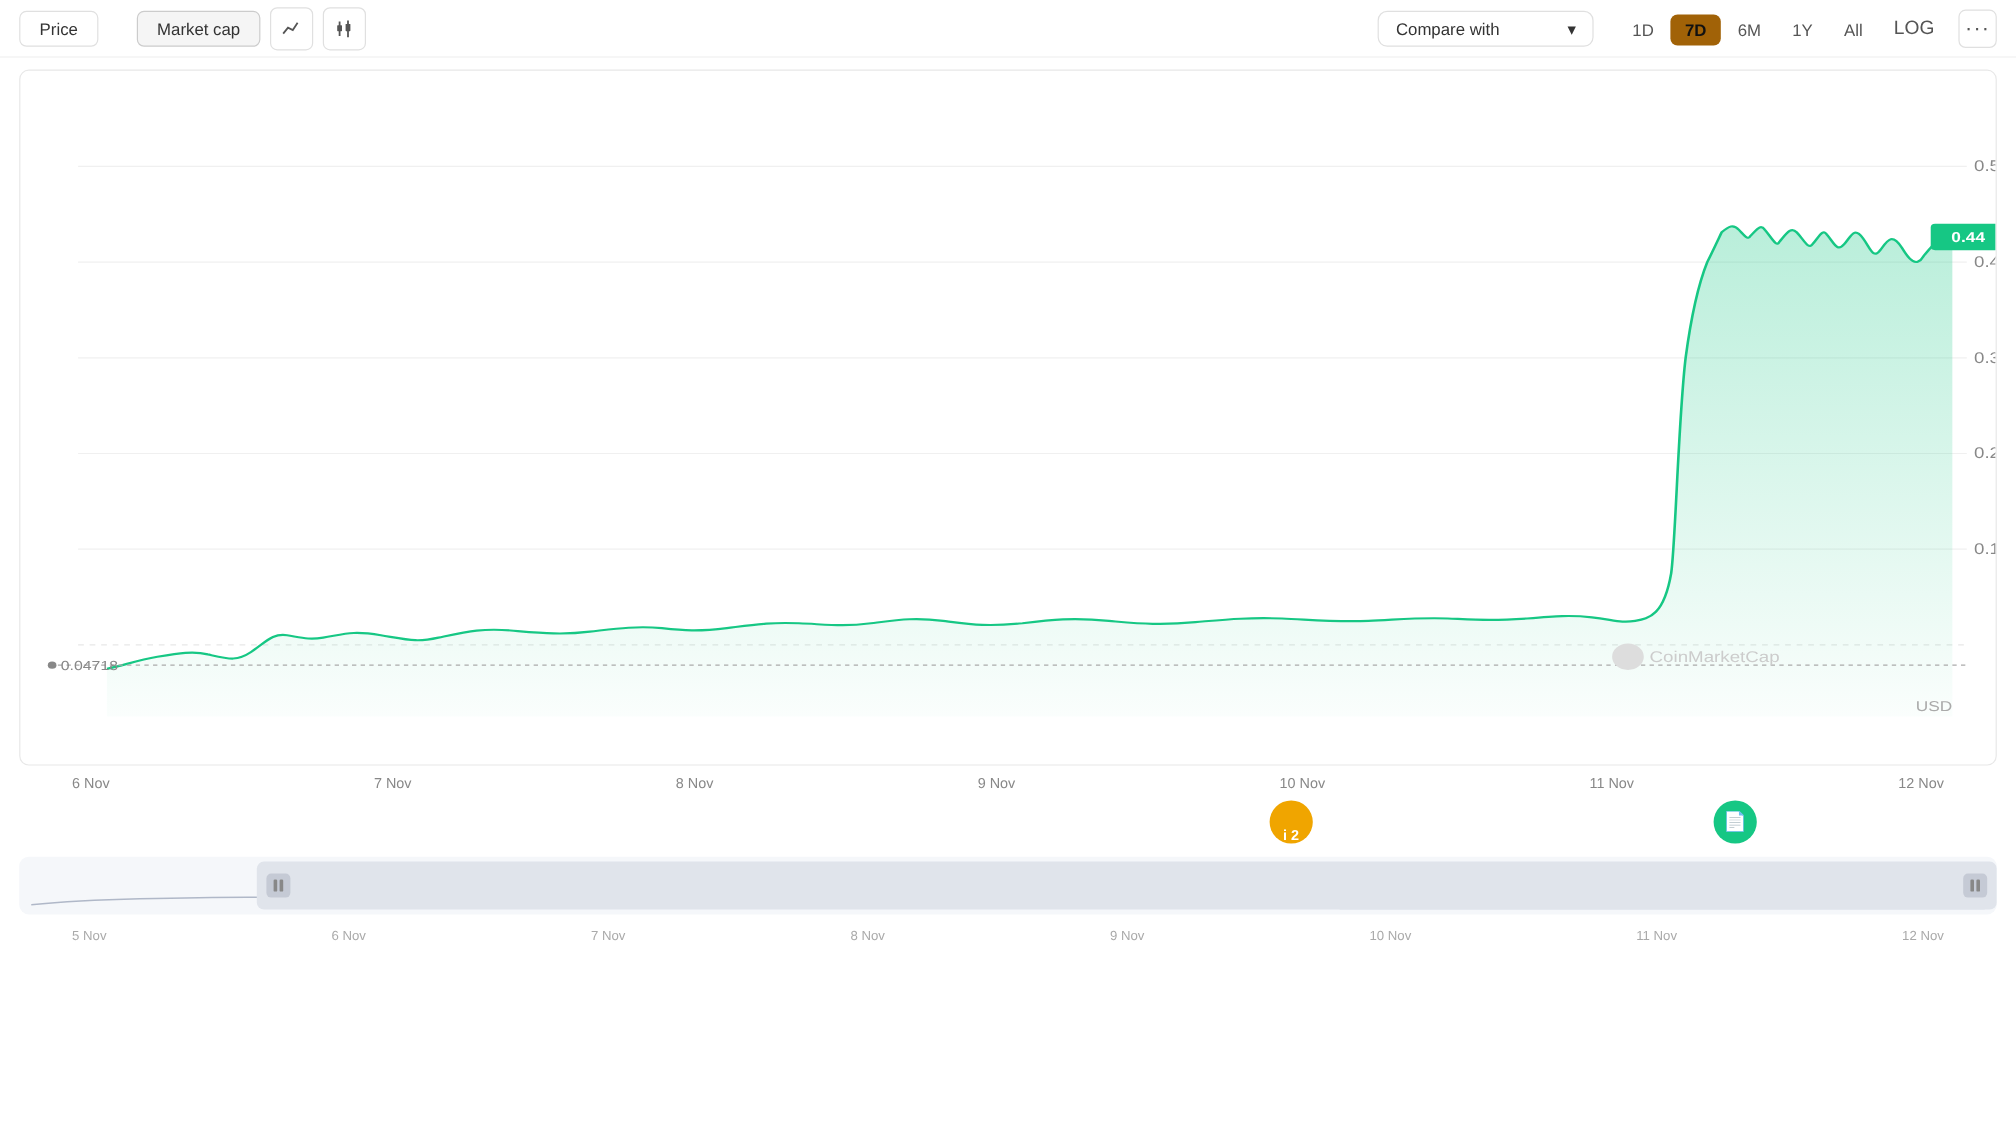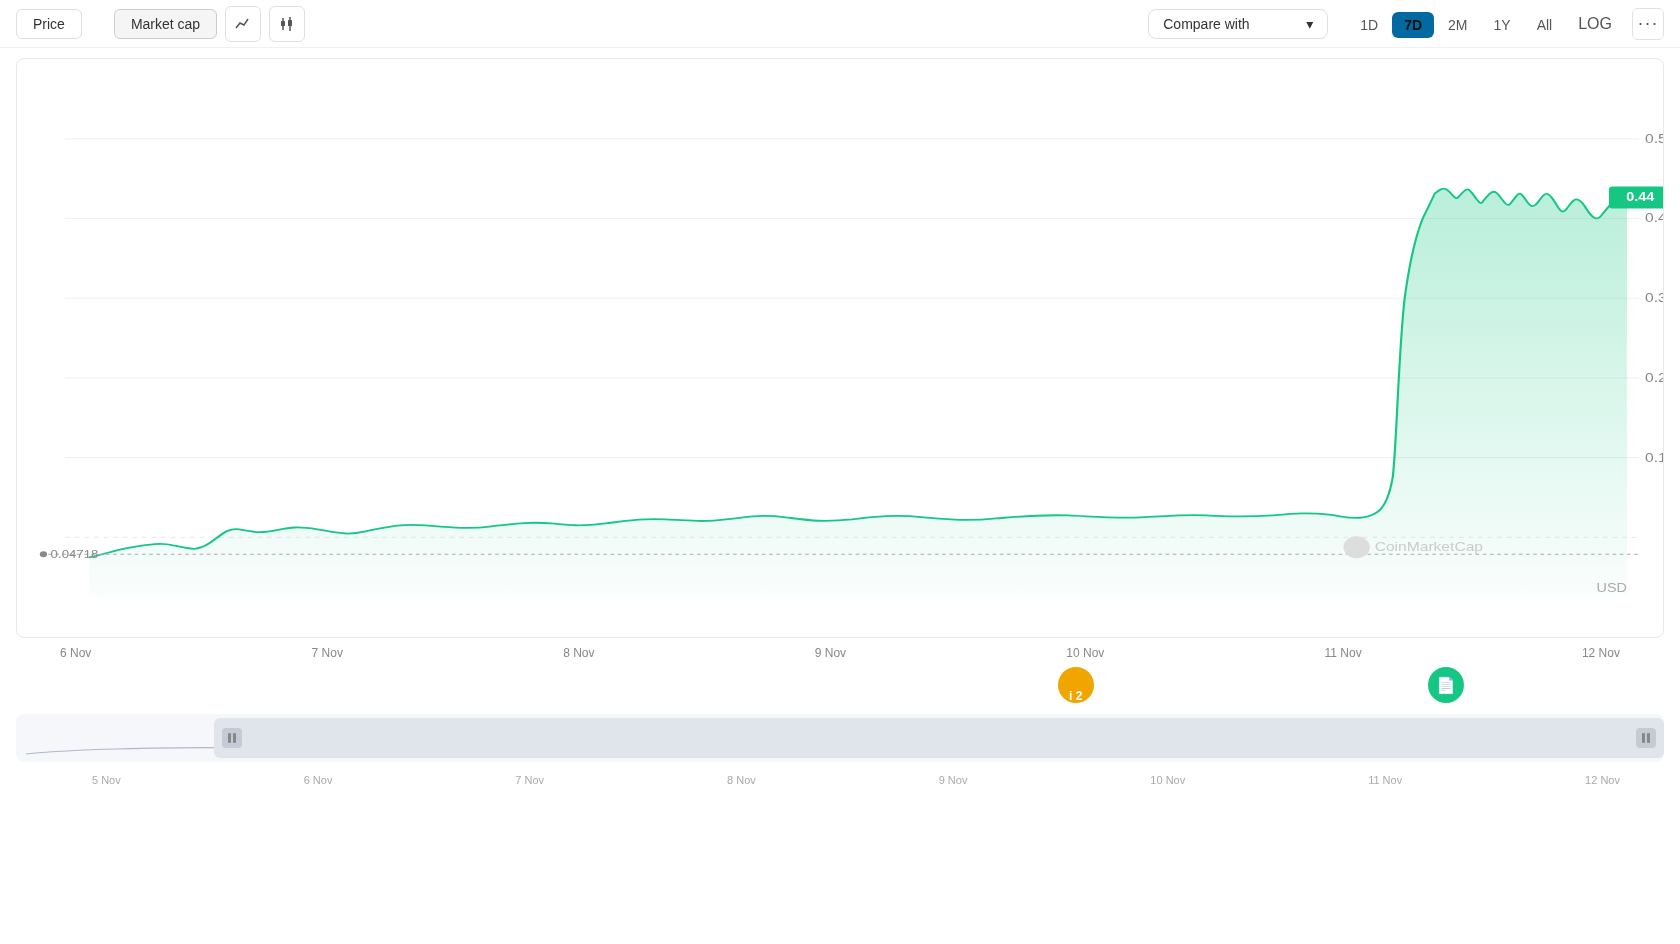--- a/index.html
+++ b/index.html
@@ -74,21 +74,21 @@
     .time-btn {
       padding: 5px 12px;
       border-radius: 6px;
       border: none;
       background: transparent;
       font-size: 14px;
       cursor: pointer;
       color: #555;
     }
     .time-btn.active {
-      background: #0369a1;
+      background: #a16207;
       font-weight: 600;
       color: #111;
     }
     .log-btn {
       padding: 5px 12px;
       border-radius: 6px;
       border: none;
       background: transparent;
       font-size: 16px;
       cursor: pointer;
@@ -206,21 +206,20 @@
       cursor: pointer;
     }
 
     
     .bottom-x-axis {
       display: flex;
       justify-content: space-between;
       padding: 8px 60px 0 60px;
       font-size: 11px;
       color: #aaa;
-      margin-left: 32px;
     }
   </style>
 </head>
 <body>
 
 <div class="toolbar">
   <button class="tab-btn">Price</button>
   <button class="tab-btn active">Market cap</button>
   <button class="icon-btn">
     <svg width="16" height="16" viewBox="0 0 16 16" fill="none" stroke="#555" stroke-width="1.5">
@@ -236,21 +235,21 @@
     </svg>
   </button>
   <div class="spacer"></div>
   <div class="compare-dropdown">
     <span>Compare with</span>
     <span>▾</span>
   </div>
   <div class="time-btns">
     <button class="time-btn">1D</button>
     <button class="time-btn active">7D</button>
-    <button class="time-btn">2M</button>
+    <button class="time-btn">6M</button>
     <button class="time-btn">1Y</button>
     <button class="time-btn">All</button>
     <button class="log-btn">LOG</button>
   </div>
   <button class="more-btn">
     <span>···</span>
   </button>
 </div>
 
 <div class="chart-container">

